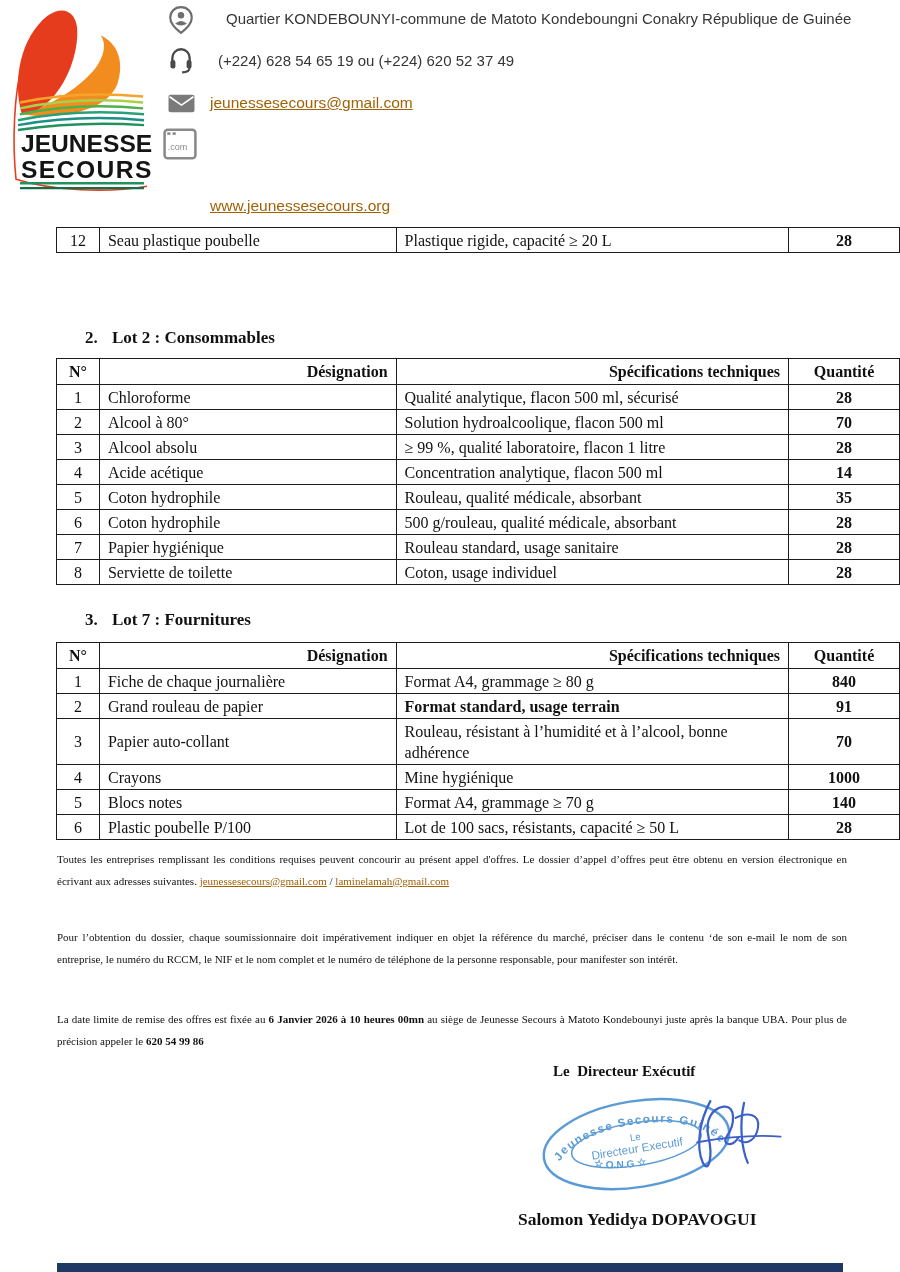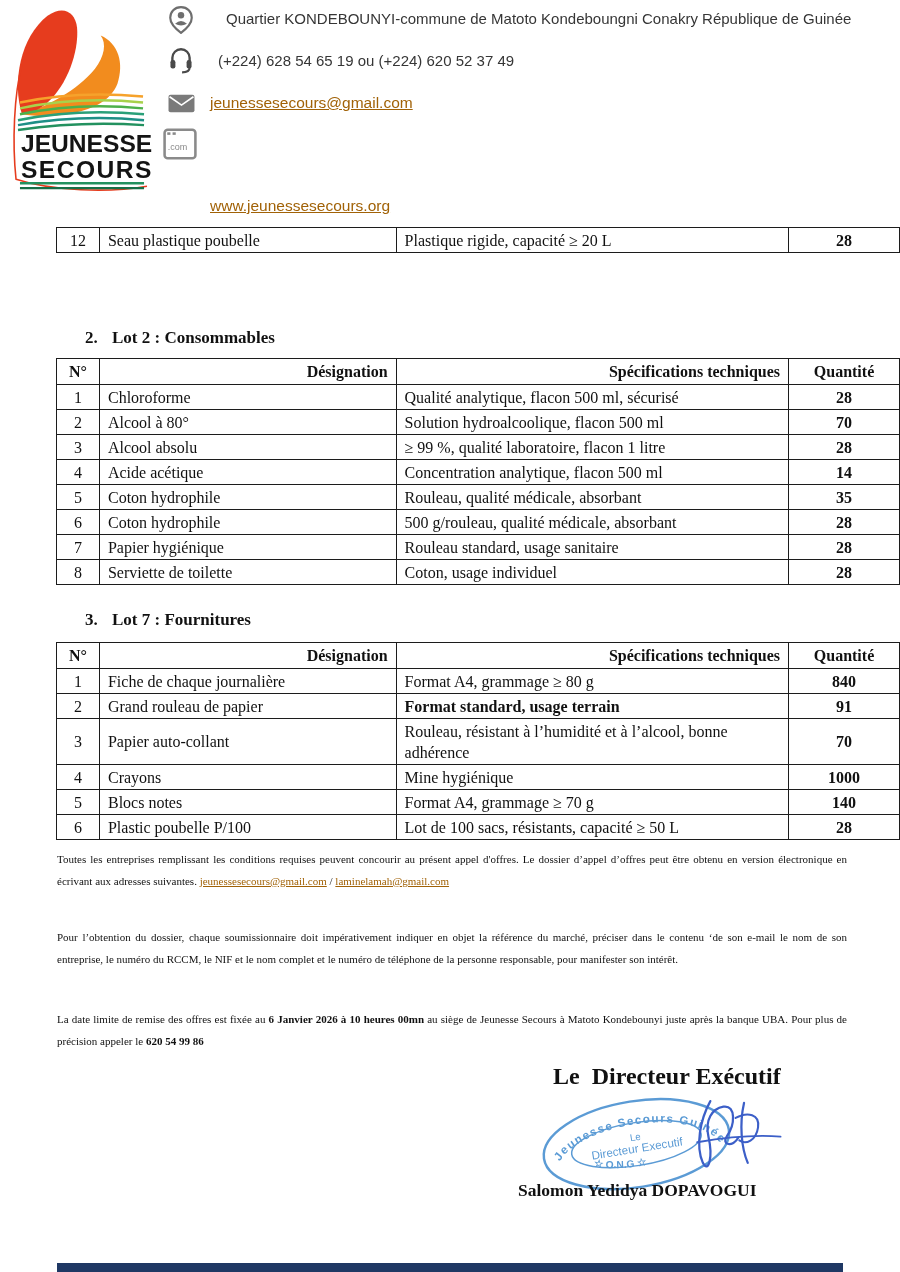--- a/index.html
+++ b/index.html
@@ -26,21 +26,21 @@
   .col-d{width:280px;}
   .col-s{width:376px;}
   .col-q{width:94px;text-align:center;font-weight:bold;}
   th.col-q{text-align:center;}
   .bold-spec{font-weight:bold;}
   
   .lot-heading{position:absolute;font-weight:bold;font-size:17px;display:flex;}
   .lot-heading .num{width:27px;}
   .para{position:absolute;left:57px;width:790px;text-align:justify;
         font-size:11px;line-height:22px;}
-  .sig-title{position:absolute;font-weight:bold;font-size:24px;white-space:pre;}
+  .sig-title{position:absolute;font-weight:bold;font-size:15px;white-space:pre;}
   .sig-name{position:absolute;font-weight:bold;font-size:17.5px;}
   .bottom-bar{position:absolute;left:57px;top:1263px;width:786px;height:9px;}
 </style>
 </head>
 <body>
 
 <div class="abs" style="left:8px;top:4px;">
   <svg width="148" height="192" viewBox="0 0 150 195">
 
     <path d="M14,112 C40,104 70,88 88,66 C98,53 100,40 94,32 C112,40 118,60 111,81 C104,99 84,108 60,112 C42,115 26,114 14,112 Z" fill="#f28c1e"></path>
@@ -263,15 +263,15 @@
 
     <g>
       <path d="M197,8 C186,28 181,56 189,74 C195,86 200,68 195,46 C191,28 199,16 211,14 C225,12 223,34 215,45 C208,55 221,58 227,47" stroke="#3c5fc8" stroke-width="2.4" fill="none" stroke-linecap="round"></path>
       <path d="M233,10 C228,32 230,58 237,74" stroke="#3c5fc8" stroke-width="2.4" fill="none" stroke-linecap="round"></path>
       <path d="M224,26 C237,19 250,22 248,36 C246,50 235,55 228,50" stroke="#3c5fc8" stroke-width="2.2" fill="none" stroke-linecap="round"></path>
       <path d="M183,52 C212,47 248,44 272,46" stroke="#3c5fc8" stroke-width="2" fill="none" stroke-linecap="round"></path>
     </g>
   </svg>
 </div>
 
-<div class="sig-name" style="left:518px;top:1180px;">Salomon Yedidya DOPAVOGUI</div>
+<div class="sig-name" style="left:518px;top:1209px;">Salomon Yedidya DOPAVOGUI</div>
 
 <div class="bottom-bar" style="background: rgb(31, 56, 100);"></div>
 
 </body></html>

